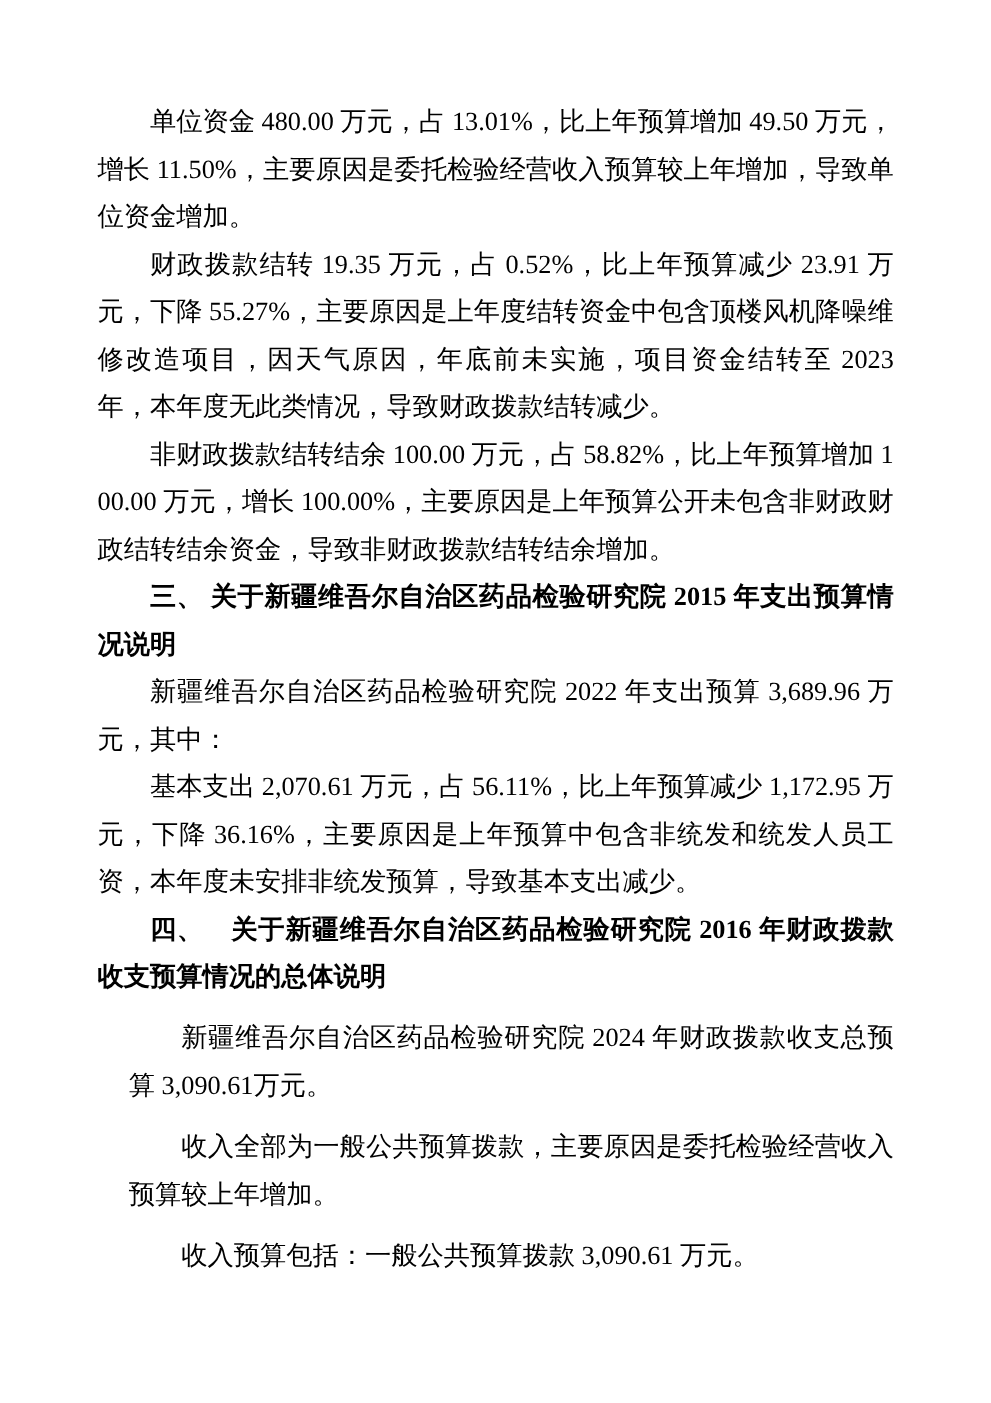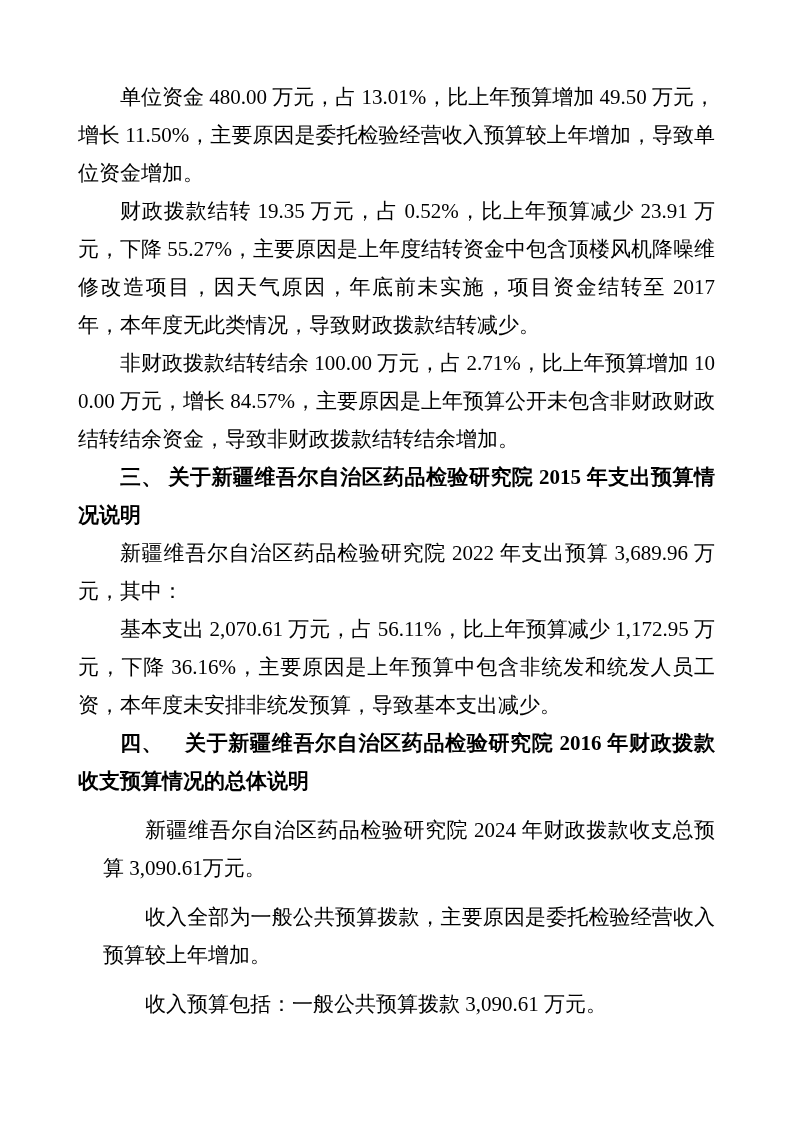--- a/index.html
+++ b/index.html
@@ -48,22 +48,22 @@
     font-family: Liberation Sans, sans-serif;
     color: #000000;
   }
 </style>
 </head>
 <body>
 
 <div class="page">
   <div class="doc-body">
       <p class="para">单位资金 480.00 万元，占 13.01%，比上年预算增加 49.50 万元，增长 11.50%，主要原因是委托检验经营收入预算较上年增加，导致单位资金增加。</p>
-      <p class="para">财政拨款结转 19.35 万元，占 0.52%，比上年预算减少 23.91 万元，下降 55.27%，主要原因是上年度结转资金中包含顶楼风机降噪维修改造项目，因天气原因，年底前未实施，项目资金结转至 2017 年，本年度无此类情况，导致财政拨款结转减少。</p>
-      <p class="para">非财政拨款结转结余 100.00 万元，占 2.71%，比上年预算增加 100.00 万元，增长 84.57%，主要原因是上年预算公开未包含非财政财政结转结余资金，导致非财政拨款结转结余增加。</p>
+      <p class="para">财政拨款结转 19.35 万元，占 0.52%，比上年预算减少 23.91 万元，下降 55.27%，主要原因是上年度结转资金中包含顶楼风机降噪维修改造项目，因天气原因，年底前未实施，项目资金结转至 2023 年，本年度无此类情况，导致财政拨款结转减少。</p>
+      <p class="para">非财政拨款结转结余 100.00 万元，占 58.82%，比上年预算增加 100.00 万元，增长 100.00%，主要原因是上年预算公开未包含非财政财政结转结余资金，导致非财政拨款结转结余增加。</p>
       <p class="para heading">三、 关于新疆维吾尔自治区药品检验研究院 2015 年支出预算情况说明</p>
       <p class="para">新疆维吾尔自治区药品检验研究院 2022 年支出预算 3,689.96 万元，其中：</p>
       <p class="para">基本支出 2,070.61 万元，占 56.11%，比上年预算减少 1,172.95 万元，下降 36.16%，主要原因是上年预算中包含非统发和统发人员工资，本年度未安排非统发预算，导致基本支出减少。</p>
       <p class="para heading">四、　关于新疆维吾尔自治区药品检验研究院 2016 年财政拨款收支预算情况的总体说明</p>
       <p class="para spaced">新疆维吾尔自治区药品检验研究院 2024 年财政拨款收支总预算 3,090.61万元。</p>
       <p class="para spaced">收入全部为一般公共预算拨款，主要原因是委托检验经营收入预算较上年增加。</p>
       <p class="para spaced">收入预算包括：一般公共预算拨款 3,090.61 万元。</p>
     </div>
   <div class="page-number">18</div>
 </div>

